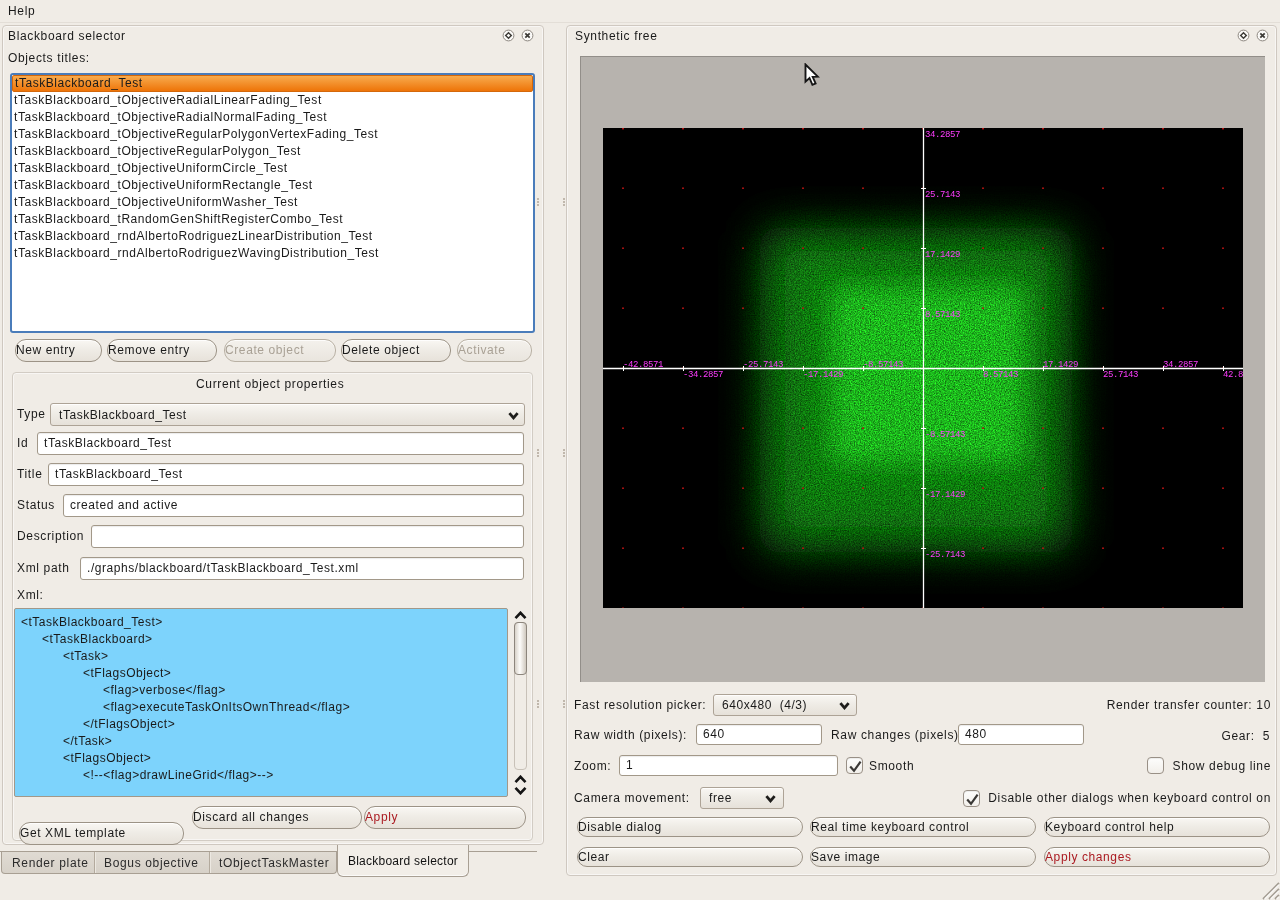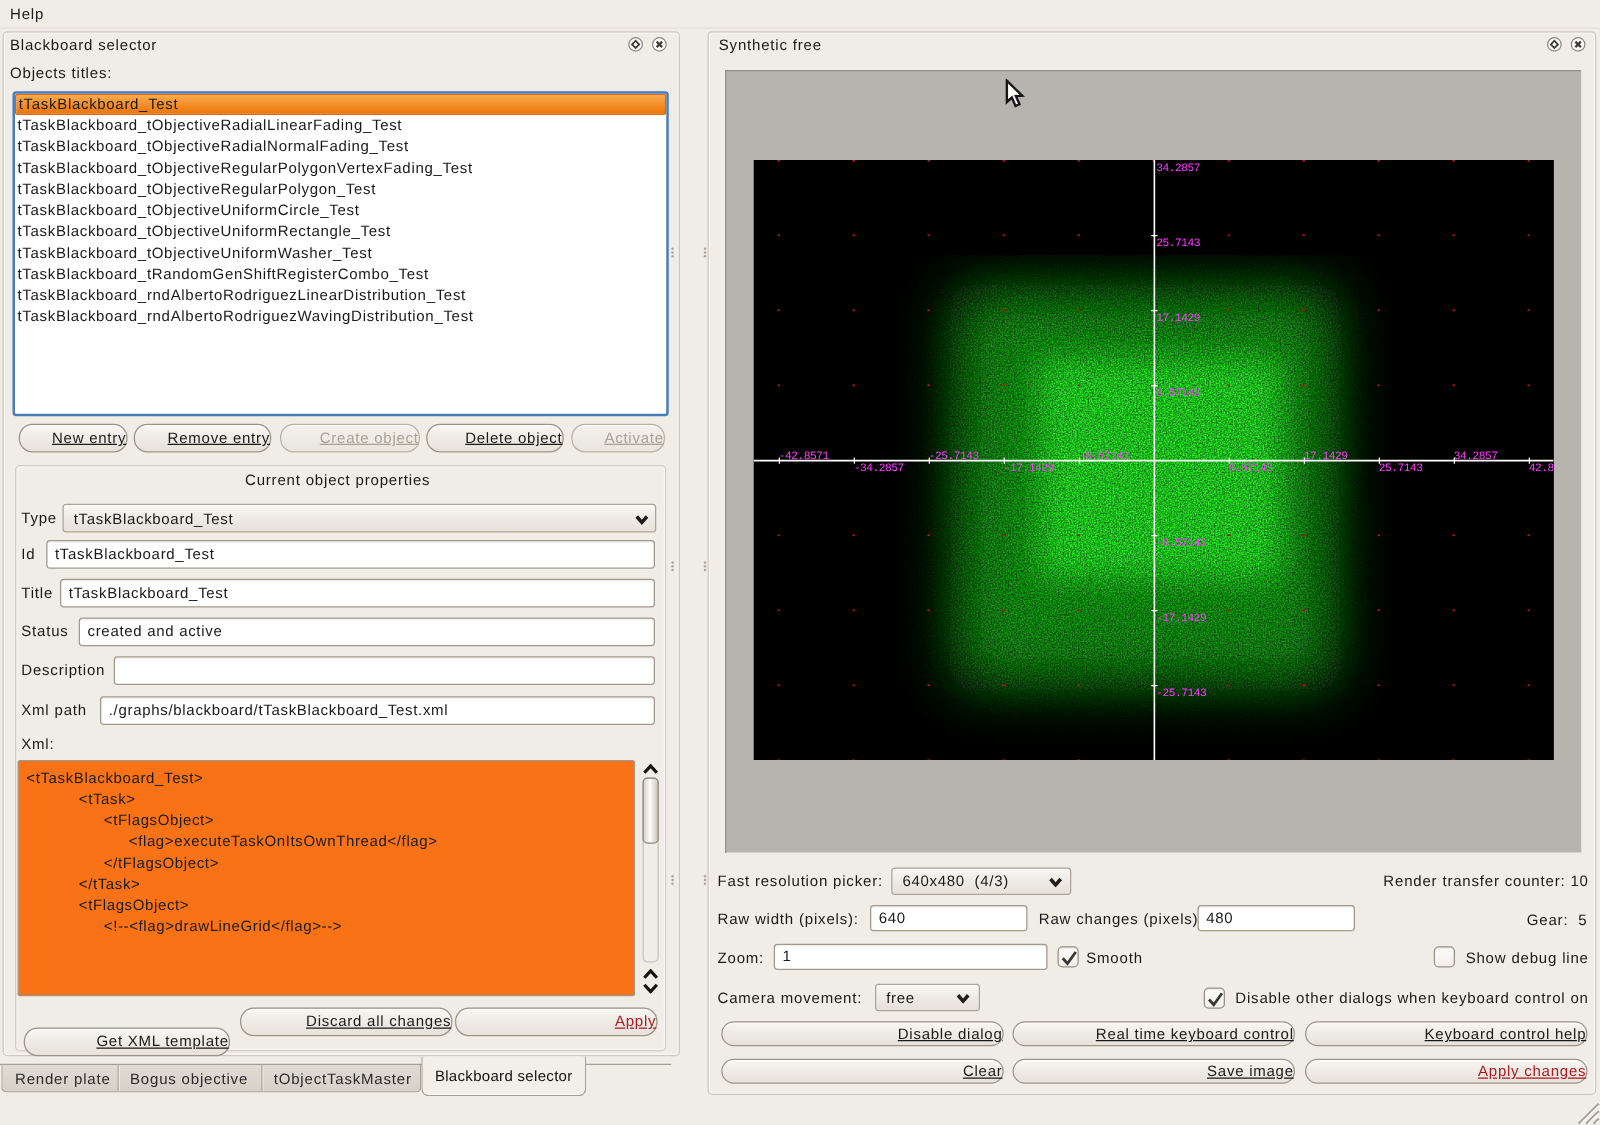--- a/index.html
+++ b/index.html
@@ -18,24 +18,23 @@
   border:1px solid #cfc8c0;
   border-radius:4px;
   box-shadow: inset 0 0 0 1px rgba(255,255,255,0.55);
 }
 .btn {
   position:absolute;
   border:1px solid #9c9386;
   border-radius:11px;
   background:linear-gradient(#f9f7f3, #efece6 45%, #e7e2da);
   box-shadow: inset 0 1px 0 rgba(255,255,255,0.8);
-  text-align:right;
+  text-align:left;
   letter-spacing:0.6px;
   color:#1a1a1a;
-  text-decoration:underline;
 }
 .btn.dis { color:#a9a195; border-color:#b9b1a4; background:linear-gradient(#f4f1ec,#e9e5de); }
 .entry {
   position:absolute;
   border:1px solid #a29889;
   border-radius:3px;
   background:#fff;
   box-shadow: inset 0 1px 1px rgba(0,0,0,0.08);
 }
 .entry span { position:absolute; left:6px; top:3px; white-space:nowrap; letter-spacing:0.55px; }
@@ -144,25 +143,27 @@
 <div class="lbl" style="left:17px;top:529px;">Description</div>
 <div class="entry" style="left:91px;top:525px;width:433px;height:23px;"></div>
 
 <div class="lbl" style="left:17px;top:561px;">Xml path</div>
 <div class="entry" style="left:80px;top:557px;width:444px;height:23px;">
     <span>./graphs/blackboard/tTaskBlackboard_Test.xml</span>
   </div>
 
 <div class="lbl" style="left:17px;top:588px;">Xml:</div>
 
-<div class="abs" style="left:14px;top:608px;width:494px;height:189px;border:1px solid #a29889;border-radius:2px;background:#f97316;overflow:hidden;">
+<div class="abs" style="left:14px;top:608px;width:494px;height:189px;border:1px solid #a29889;border-radius:2px;background:#7dd3fc;overflow:hidden;">
   <div style="position:absolute;left:0;top:5px;letter-spacing:0.5px;line-height:17px;">
     <div style="padding-left:6px;">&lt;tTaskBlackboard_Test&gt;</div>
+    <div style="padding-left:27px;">&lt;tTaskBlackboard&gt;</div>
     <div style="padding-left:48px;">&lt;tTask&gt;</div>
     <div style="padding-left:68px;">&lt;tFlagsObject&gt;</div>
+    <div style="padding-left:88px;">&lt;flag&gt;verbose&lt;/flag&gt;</div>
     <div style="padding-left:88px;">&lt;flag&gt;executeTaskOnItsOwnThread&lt;/flag&gt;</div>
     <div style="padding-left:68px;">&lt;/tFlagsObject&gt;</div>
     <div style="padding-left:48px;">&lt;/tTask&gt;</div>
     <div style="padding-left:48px;">&lt;tFlagsObject&gt;</div>
     <div style="padding-left:68px;">&lt;!--&lt;flag&gt;drawLineGrid&lt;/flag&gt;--&gt;</div>
   </div>
 </div>
 
 <svg class="abs" style="left:514px;top:611px;" width="13" height="9" viewBox="0 0 13 9">
     <path d="M1.5 7.2 L6.5 1.8 L11.5 7.2" fill="none" stroke="#141414" stroke-width="2.6"></path>

